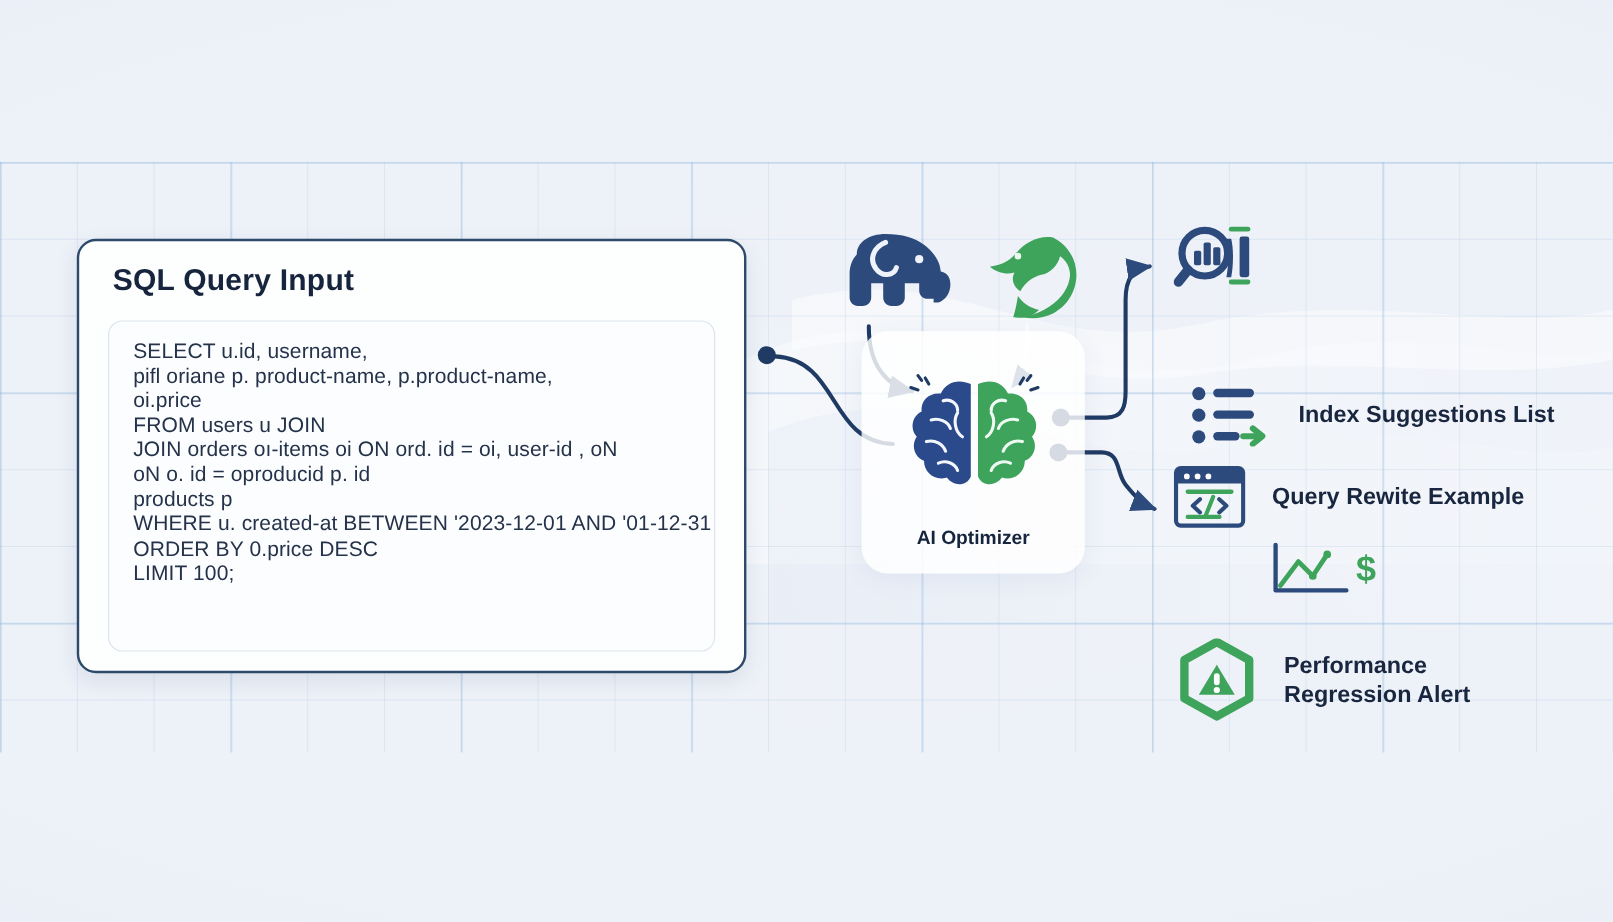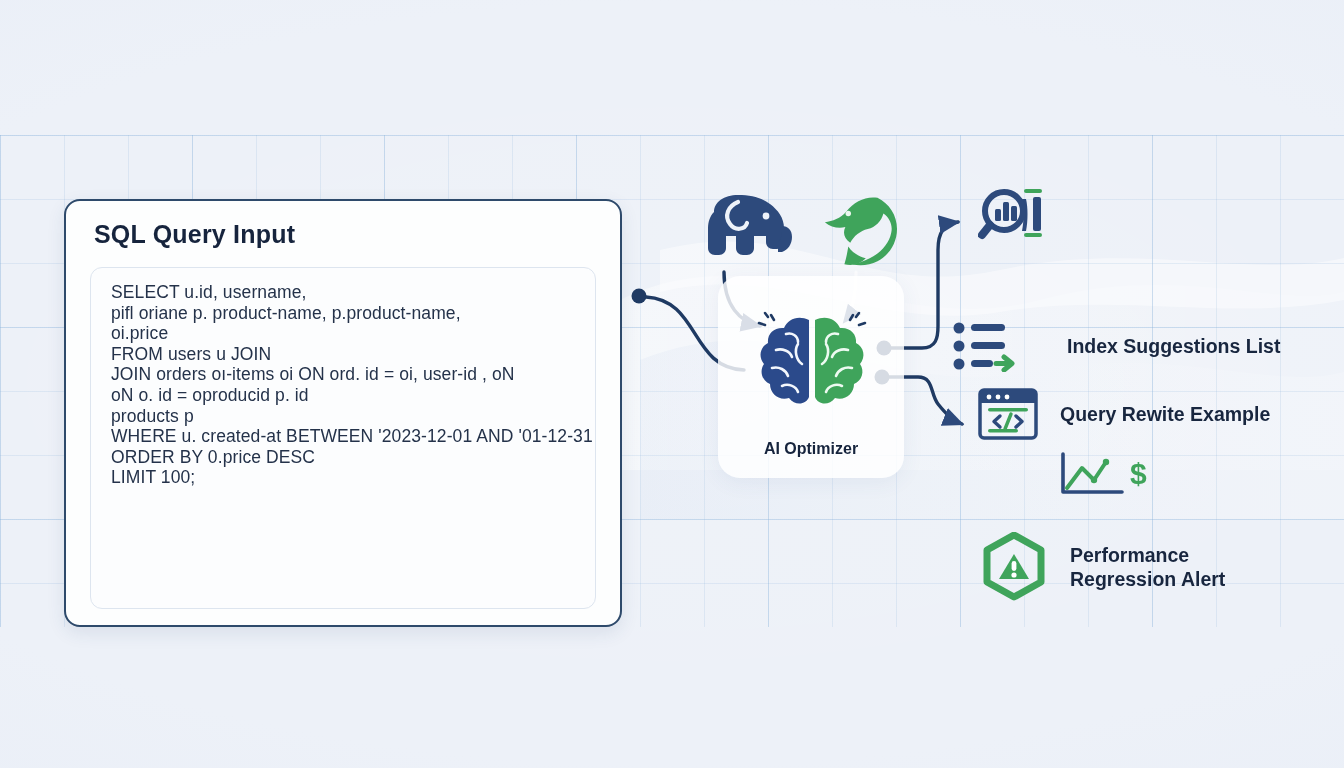--- a/index.html
+++ b/index.html
@@ -29,21 +29,21 @@
   }
   .bg-waves{position:absolute;inset:0;}
   .vignette{
     position:absolute;inset:0;
     background:radial-gradient(120% 90% at 50% 50%, rgba(255,255,255,.10) 0%, rgba(232,238,247,.0) 55%, rgba(226,233,245,.55) 100%);
     pointer-events:none;
   }
 
   
   .sql-card{
-    position:absolute;left:64px;top:199px;width:558px;height:428px;
+    position:absolute;left:64px;top:199px;width:558px;height:362px;
     background:#fdfefe;border:2.5px solid #2e4a6b;border-radius:16px;
     box-shadow:0 6px 18px rgba(40,70,110,.10);
     box-sizing:border-box;
   }
   .sql-title{
     position:absolute;left:28px;top:19px;
     font-size:25px;font-weight:bold;color:#16243d;letter-spacing:.2px;
   }
   .sql-box{
     position:absolute;left:24px;top:66px;right:24px;bottom:16px;
@@ -72,21 +72,21 @@
 
   
   .out-row{position:absolute;display:flex;align-items:center;}
   .out-icon{flex:0 0 auto;}
   .out-label{
     color:#18263f;font-size:19.5px;font-weight:bold;line-height:24px;
     white-space:pre-line;
   }
   #row-explain{left:978px;top:183px;}
   #row-explain .out-label{margin-left:24px;}
-  #row-index{left:952px;top:320px;gap:25px;}
+  #row-index{left:992px;top:320px;}
   #row-index .out-label{margin-left:24px;}
   #row-rewrite{left:978px;top:388px;}
   #row-rewrite .out-label{margin-left:22px;}
   #row-perf{left:980px;top:532px;justify-content:flex-end;}
   #row-perf .out-label{margin-left:22px;}
   .rewrite-chart{position:absolute;left:1060px;top:452px;}
   .connectors{position:absolute;left:0;top:0;width:1344px;height:768px;pointer-events:none;}
 </style>
 </head>
 <body>

